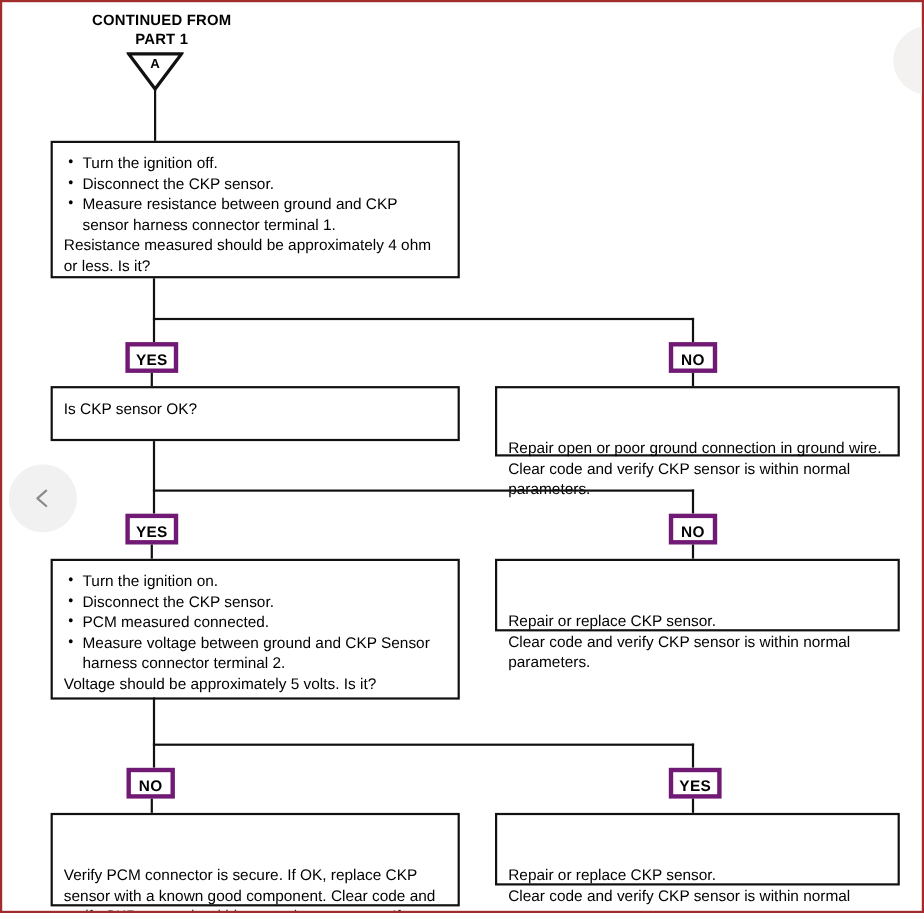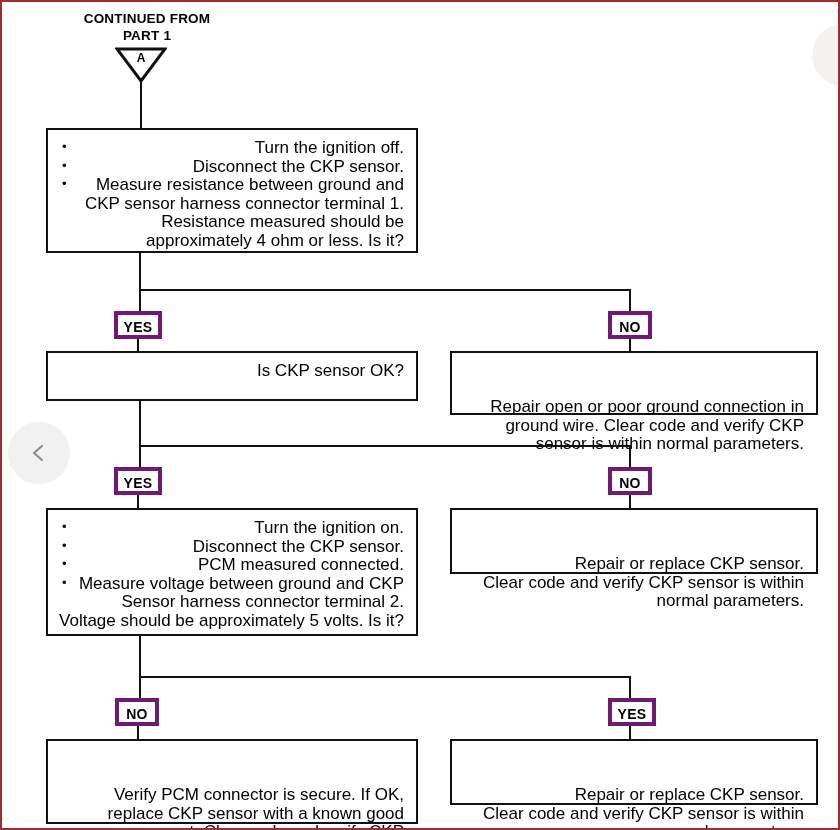--- a/index.html
+++ b/index.html
@@ -61,25 +61,24 @@
     font-weight: bold;
     color: #000;
   }
 
   
   .node {
     position: absolute;
     border: 2px solid #111;
     background: #fff;
     box-sizing: border-box;
-    font-size: 17px;
+    font-size: 14px;
     line-height: 18.6px;
     color: #000;
     padding: 9px 12px 8px 10px;
-    text-align: right;
   }
   .node .line {
     white-space: pre-wrap;
     margin-top: 36px;
   }
   .node ul {
     margin: 0;
     padding: 0 0 0 17px;
     list-style: none;
   }

